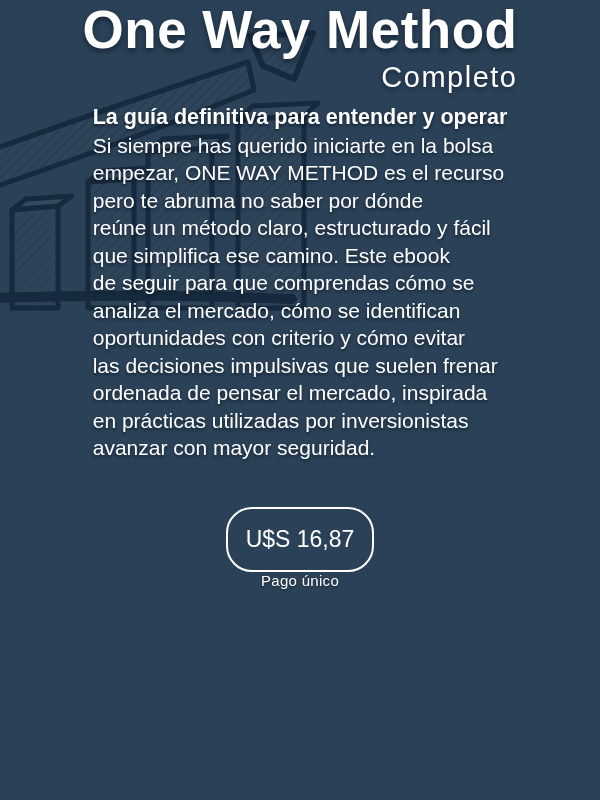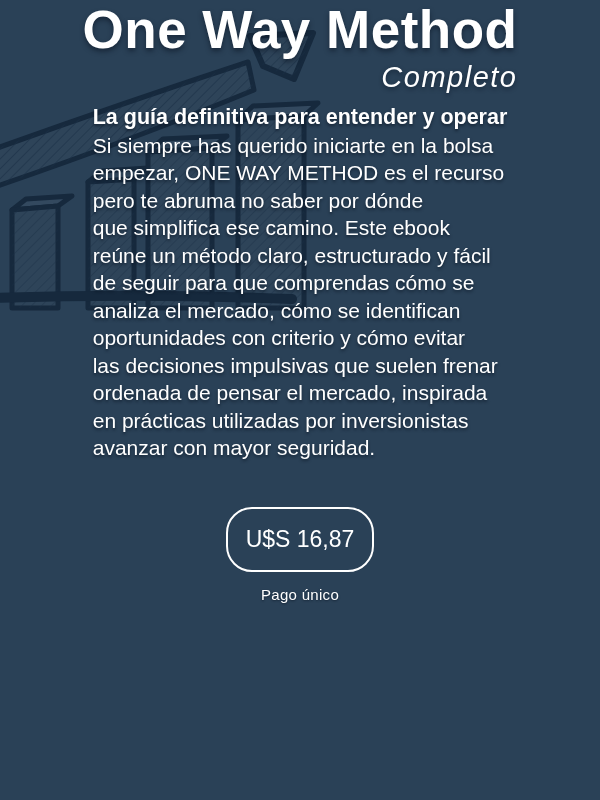--- a/index.html
+++ b/index.html
@@ -46,21 +46,20 @@
     letter-spacing: 0.5px;
     text-align: center;
     text-shadow: 0 3px 5px rgba(9, 18, 32, 0.55);
   }
   .subtitle {
     font-size: 29px;
     font-weight: 400;
     line-height: 34px;
     letter-spacing: 1.5px;
     text-shadow: 0 2px 4px rgba(9, 18, 32, 0.55);
-    font-style: italic;
   }
   .body-text {
     margin-top: 10px;
     font-size: 21px;
     line-height: 27.5px;
     text-shadow: 0 2px 3px rgba(9, 18, 32, 0.6);
   }
   .headline .line {
     font-weight: 700;
     font-size: 21.5px;
@@ -76,21 +75,20 @@
     background: transparent;
     border: 2.5px solid var(--text);
     border-radius: 26px;
     color: var(--text);
     font-family: "Liberation Sans", sans-serif;
     font-size: 23px;
     font-weight: 400;
     cursor: pointer;
   }
   .note {
-    margin-top: 14px;
     font-size: 15px;
     letter-spacing: 0.3px;
     text-shadow: 0 1px 2px rgba(9, 18, 32, 0.6);
   }
 </style>
 </head>
 <body>
 
 <div class="poster">
 
@@ -146,22 +144,22 @@
     </div>
 
     <div class="body-text">
       <div class="headline">
           <div class="line">La guía definitiva para entender y operar</div>
         </div>
       <div class="paragraph">
           <div class="line">Si siempre has querido iniciarte en la bolsa</div>
           <div class="line">empezar, ONE WAY METHOD es el recurso</div>
           <div class="line">pero te abruma no saber por dónde</div>
+          <div class="line">reúne un método claro, estructurado y fácil</div>
           <div class="line">que simplifica ese camino. Este ebook</div>
-          <div class="line">reúne un método claro, estructurado y fácil</div>
           <div class="line">de seguir para que comprendas cómo se</div>
           <div class="line">analiza el mercado, cómo se identifican</div>
           <div class="line">oportunidades con criterio y cómo evitar</div>
           <div class="line">las decisiones impulsivas que suelen frenar</div>
         </div>
       <div class="paragraph">
           <div class="line">ordenada de pensar el mercado, inspirada</div>
           <div class="line">en prácticas utilizadas por inversionistas</div>
           <div class="line">avanzar con mayor seguridad.</div>
         </div>

